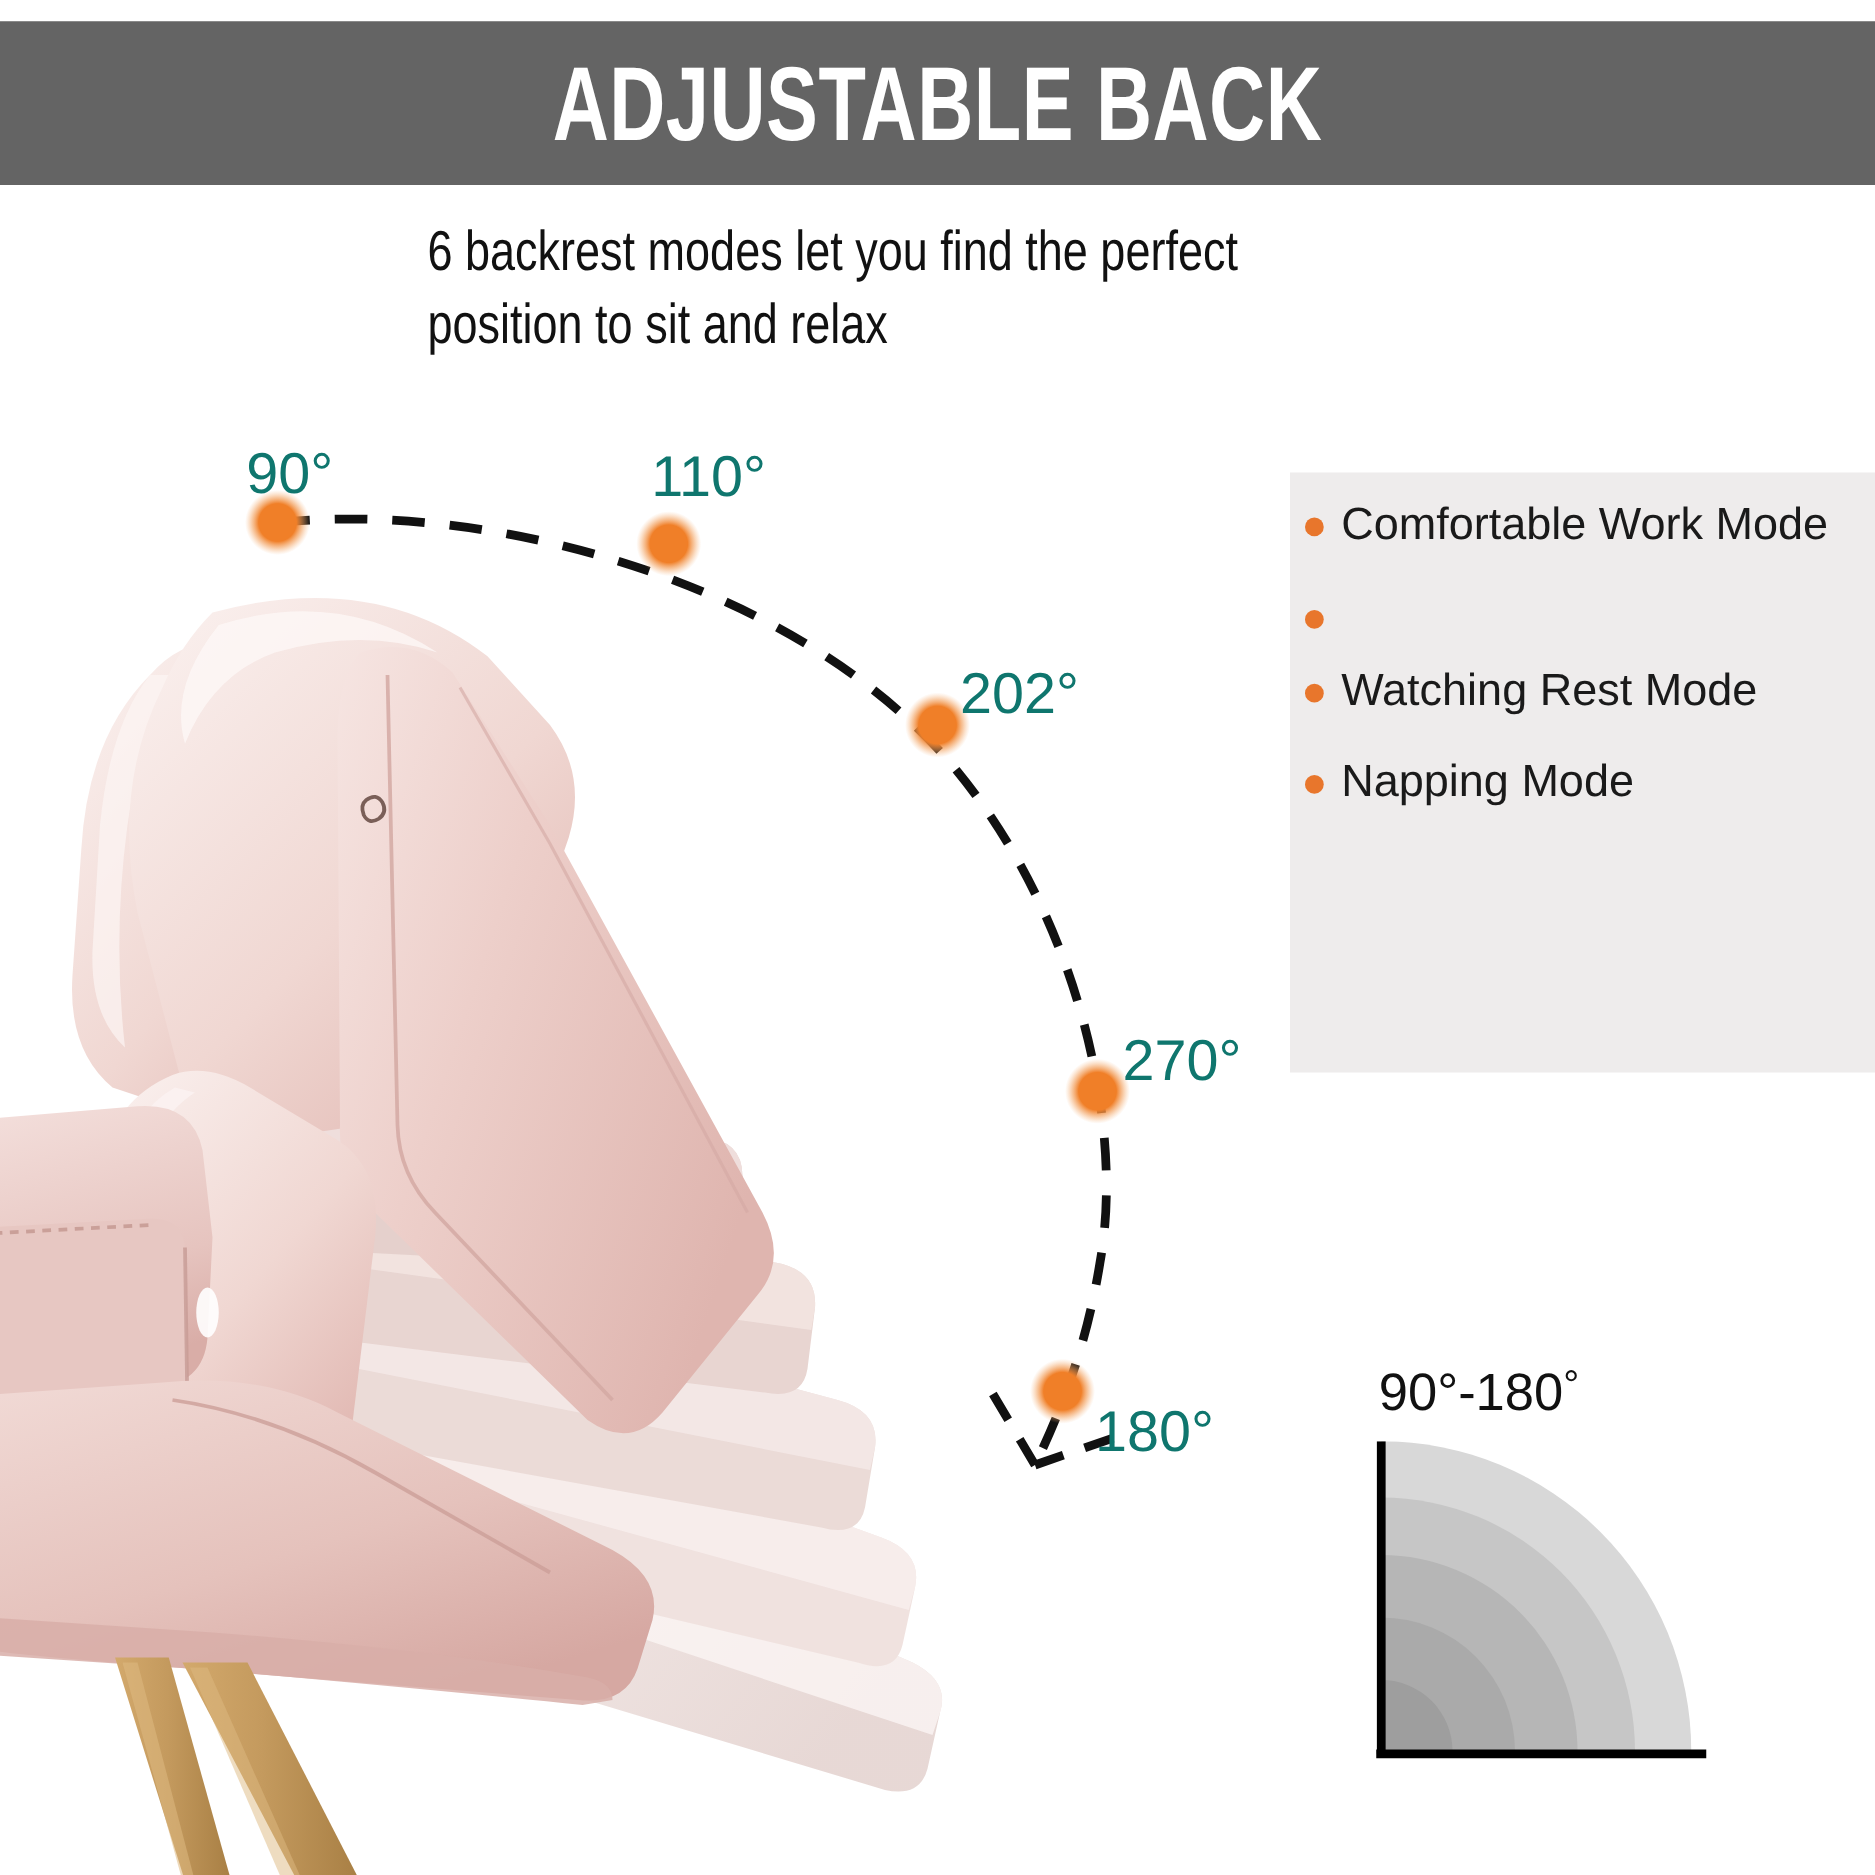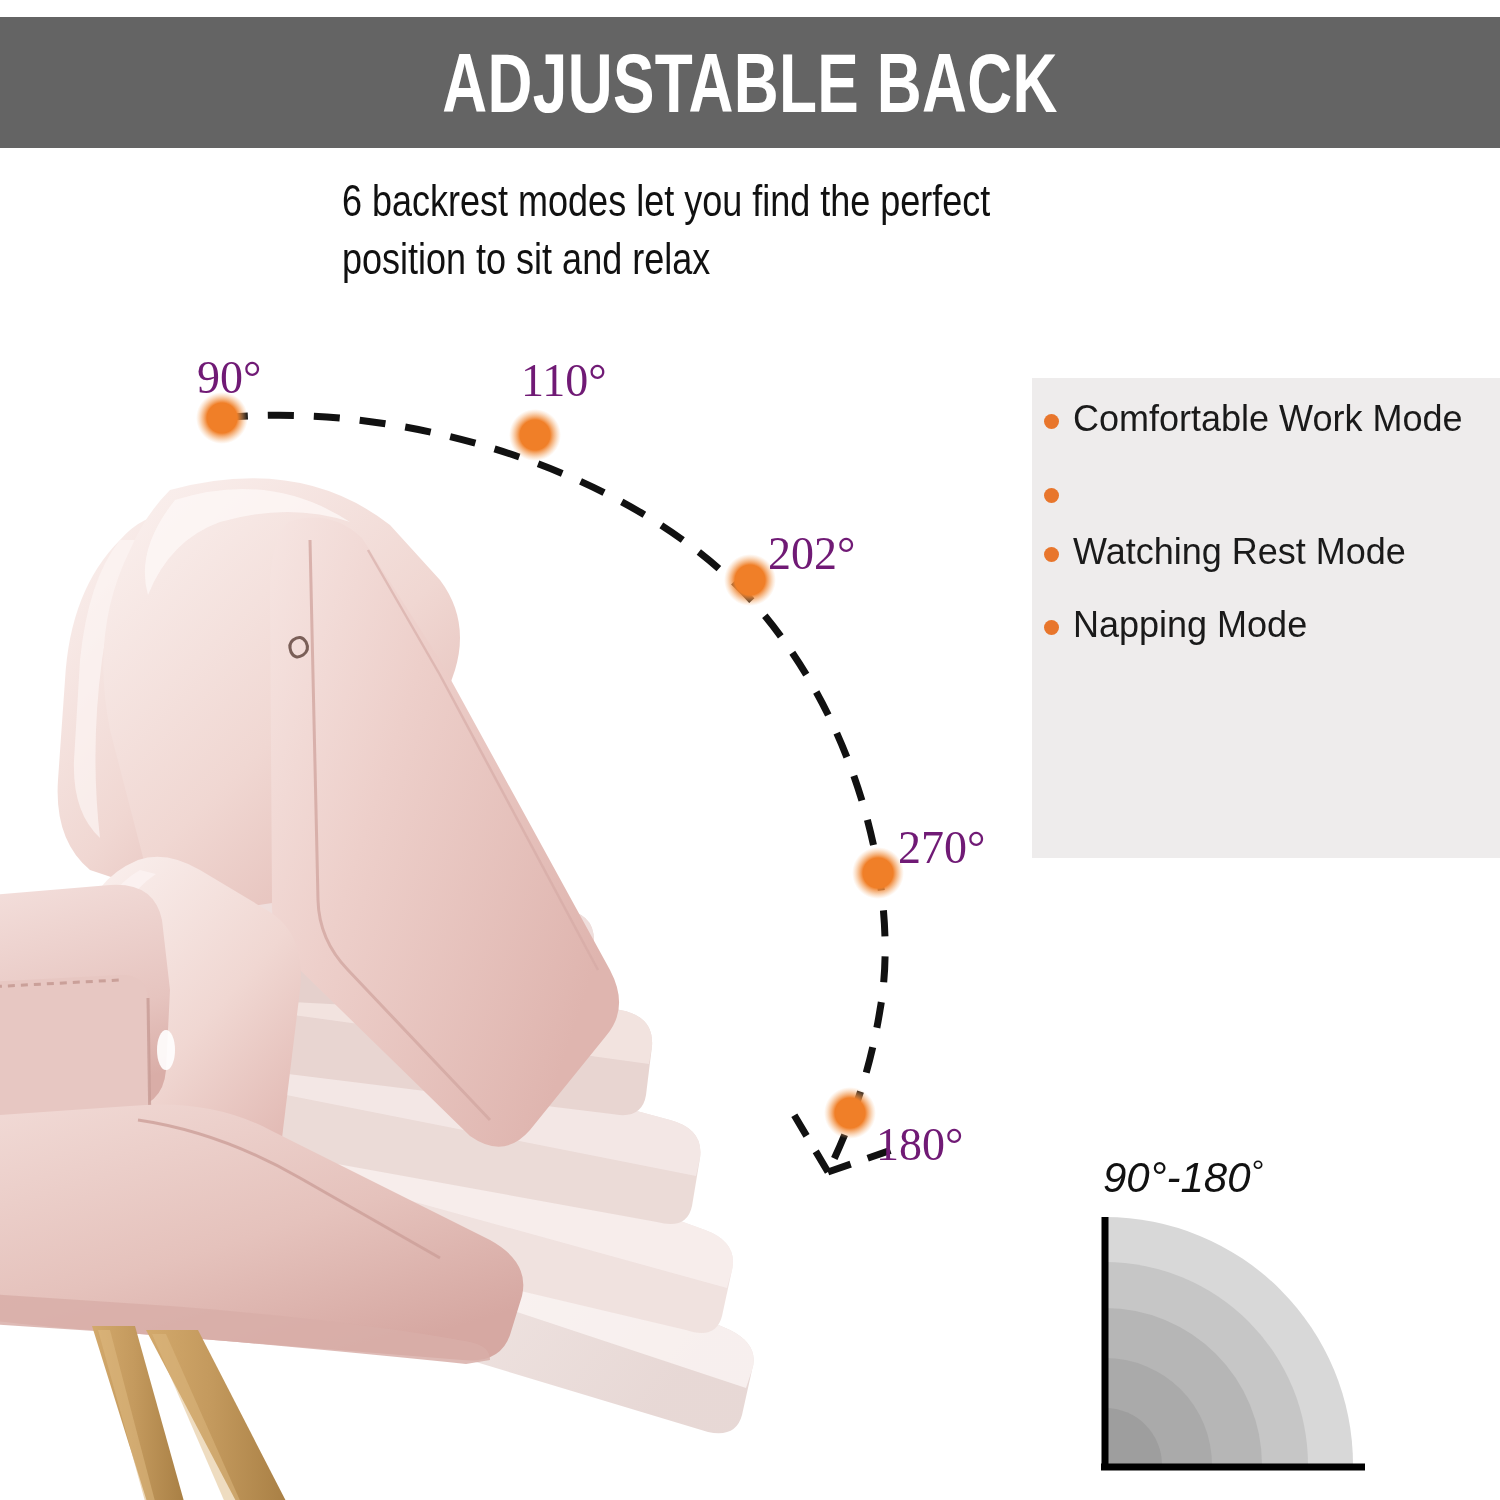--- a/index.html
+++ b/index.html
@@ -76,26 +76,25 @@
     left: 0;
     top: 0;
     width: 1500px;
     height: 1500px;
     pointer-events: none;
   }
   .arc-layer .hit { pointer-events: auto; }
 
   .angle-label {
     position: absolute;
-    color: #701a75;
+    color: #0f766e;
     font-size: 46px;
     font-weight: 400;
     white-space: nowrap;
     line-height: 1;
-    font-family: Liberation Serif, serif;
   }
 
   
   .feature-panel {
     position: absolute;
     left: 1032px;
     top: 378px;
     width: 468px;
     height: 480px;
     background: #EEECEC;
@@ -125,24 +124,23 @@
     color: #1a1a1a;
     font-size: 36px;
     line-height: 1.38;
     font-weight: 400;
   }
 
   
   .quad-wrap {
     position: absolute;
     left: 1085px;
-    top: 1155px;
+    top: 1091px;
     width: 310px;
     height: 330px;
-    font-style: italic;
   }
   .quad-label {
     position: absolute;
     left: 18px;
     top: 0px;
     color: #111111;
     font-size: 42px;
     font-weight: 400;
     white-space: nowrap;
     line-height: 1;

